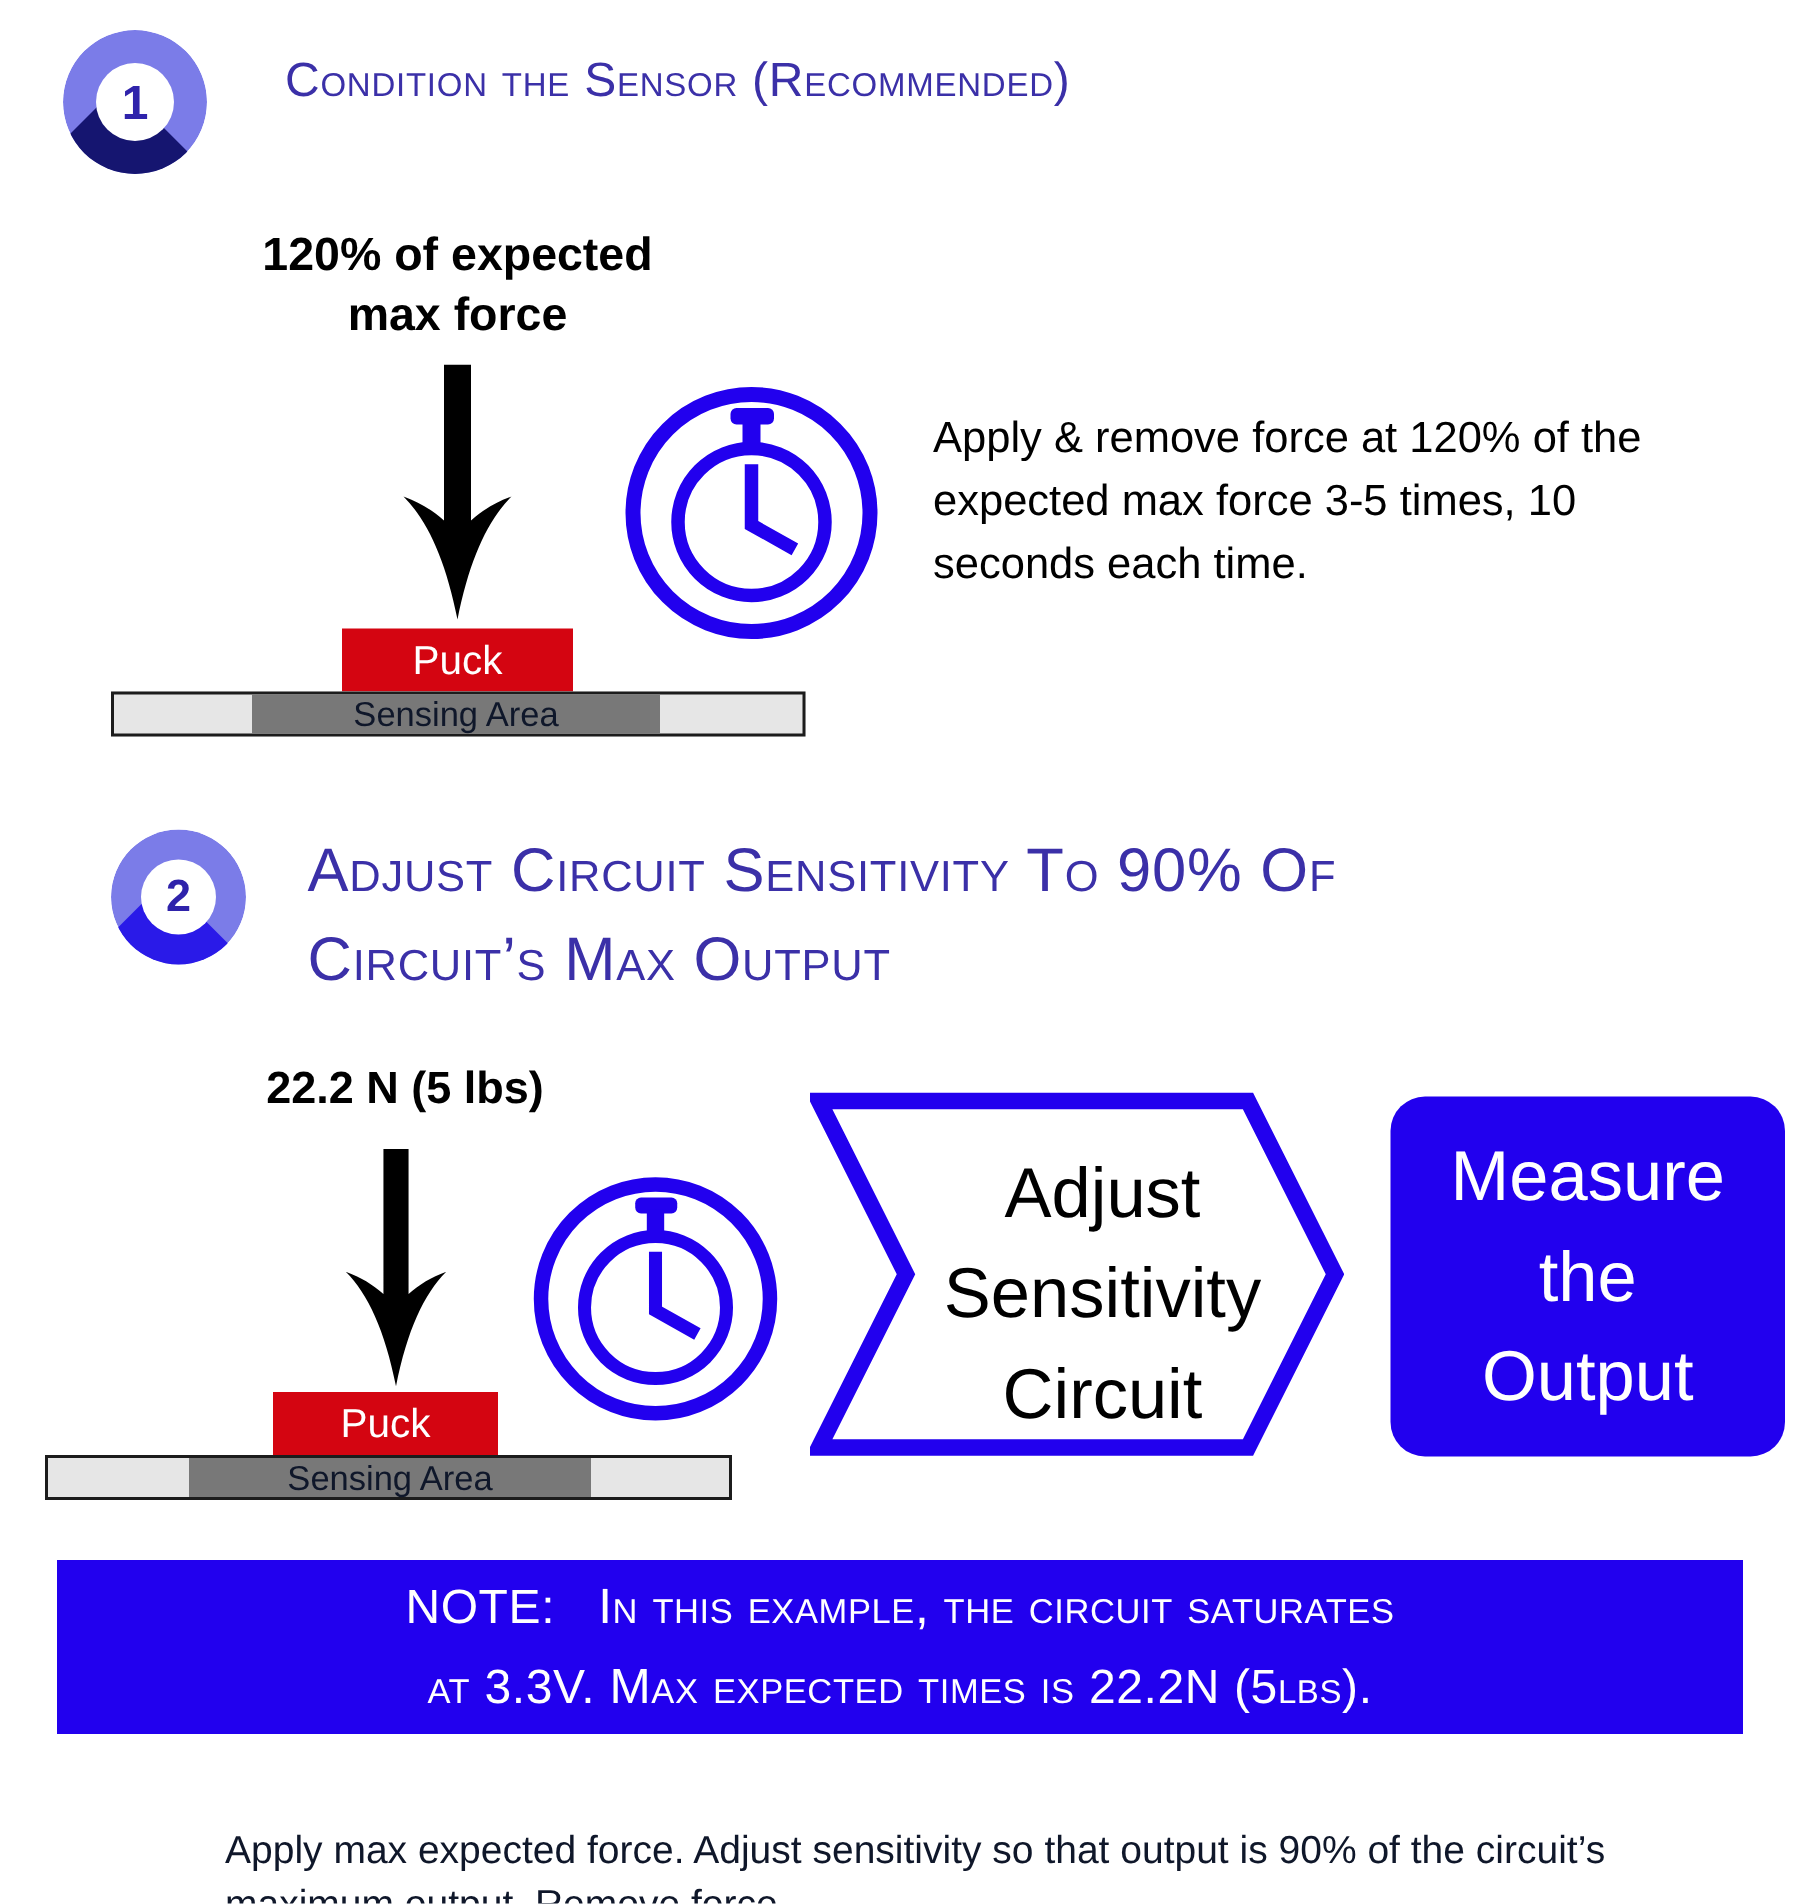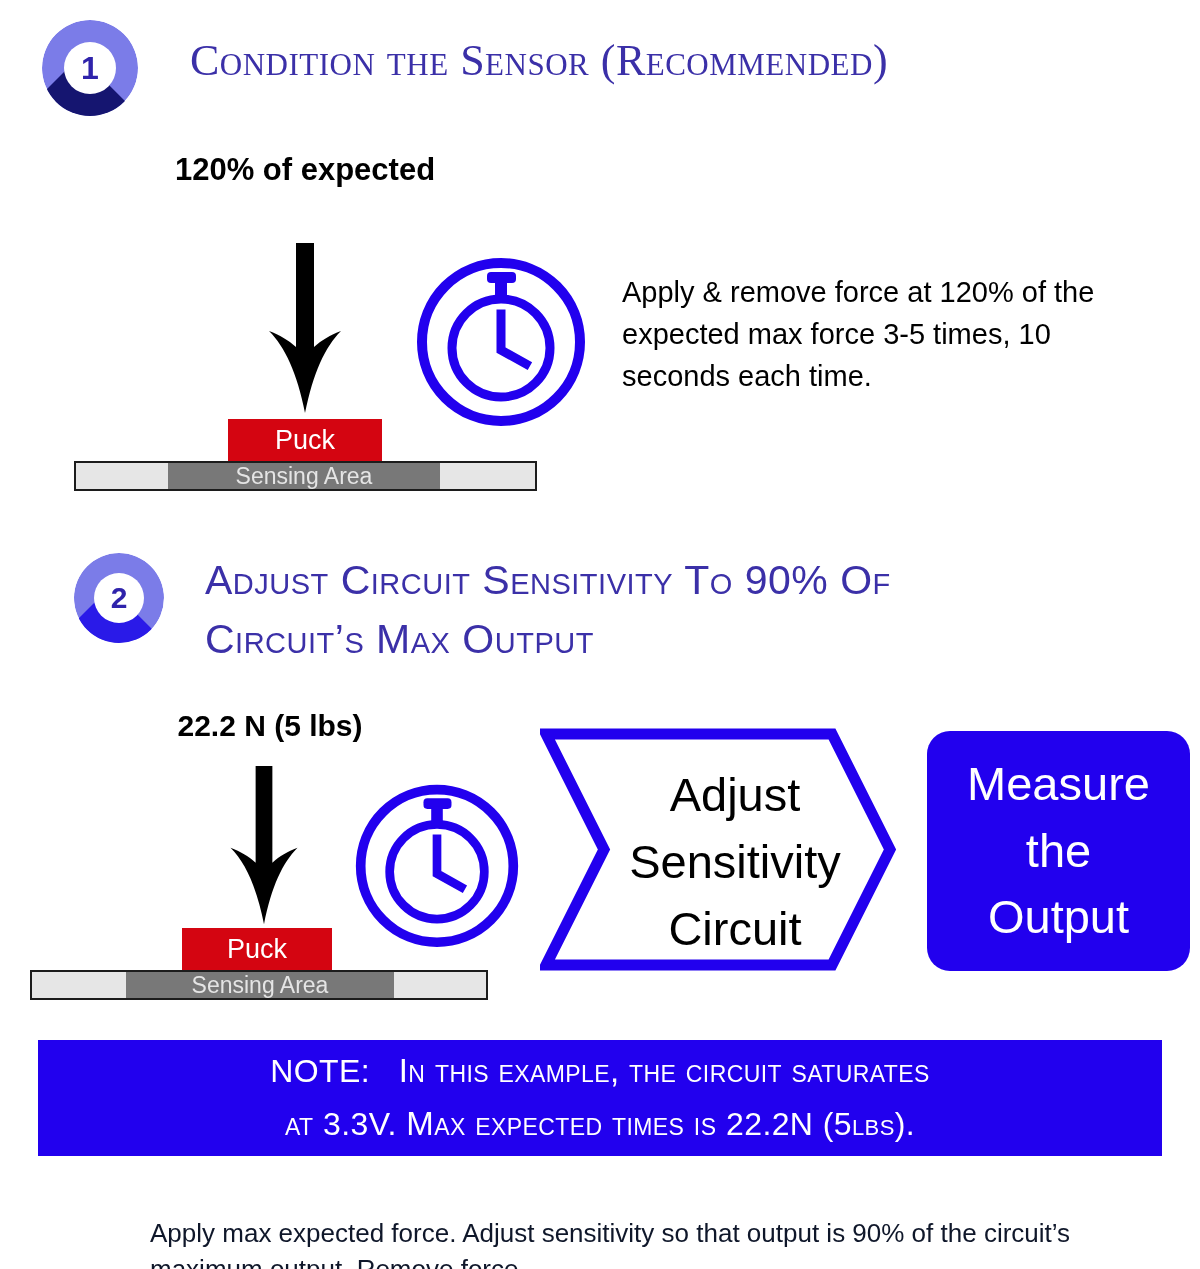--- a/index.html
+++ b/index.html
@@ -88,21 +88,21 @@
     position: absolute;
     background: #e6e6e6;
     border: 2px solid #1c1c1c;
     box-sizing: border-box;
   }
   .bar .sense {
     position: absolute;
     top: 0;
     bottom: 0;
     background: #787878;
-    color: #e5e5e5;
+    color: #0f172a;
     display: flex;
     align-items: center;
     justify-content: center;
     font-weight: 500;
   }
 
   
   .chevron { position: absolute; }
   .chevron .label {
     position: absolute;
@@ -160,23 +160,24 @@
 <div class="canvas">
 
   <div class="badge" style="left:42px; top:20px; width:96px; height:96px;">
     <div class="ring"></div>
     <div class="wedge" style="background:#151570;"></div>
     <div class="inner" style="left:22px; top:22px; width:52px; height:52px;">
       <span class="num" style="font-size:32px;">1</span>
     </div>
   </div>
 
-  <div class="heading" style="left:190px; top:36px; width:860px; font-size:44px;font-family:Liberation Serif, serif;">Condition the Sensor (Recommended)</div>
+  <div class="heading" style="left:190px; top:36px; width:860px; font-size:32px;">Condition the Sensor (Recommended)</div>
 
   <div class="txt bold" style="left:130px; top:152px; width:350px; text-align:center; font-size:31px;">120% of expected</div>
+  <div class="txt bold" style="left:130px; top:192px; width:350px; text-align:center; font-size:31px;">max force</div>
 
   <svg class="arrow" style="left:265px; top:243px;" width="80" height="172" viewBox="0 0 80 172">
     <path d="M31,0 L49,0 L49,104
              C 57,97 65,92 76,88
              C 60,104 48,130 40,170
              C 32,130 20,104 4,88
              C 15,92 23,97 31,104 Z" fill="#000000"></path>
   </svg>
 
   <svg class="arrow" style="left:413px; top:252px;" width="176" height="176" viewBox="0 0 176 176">

